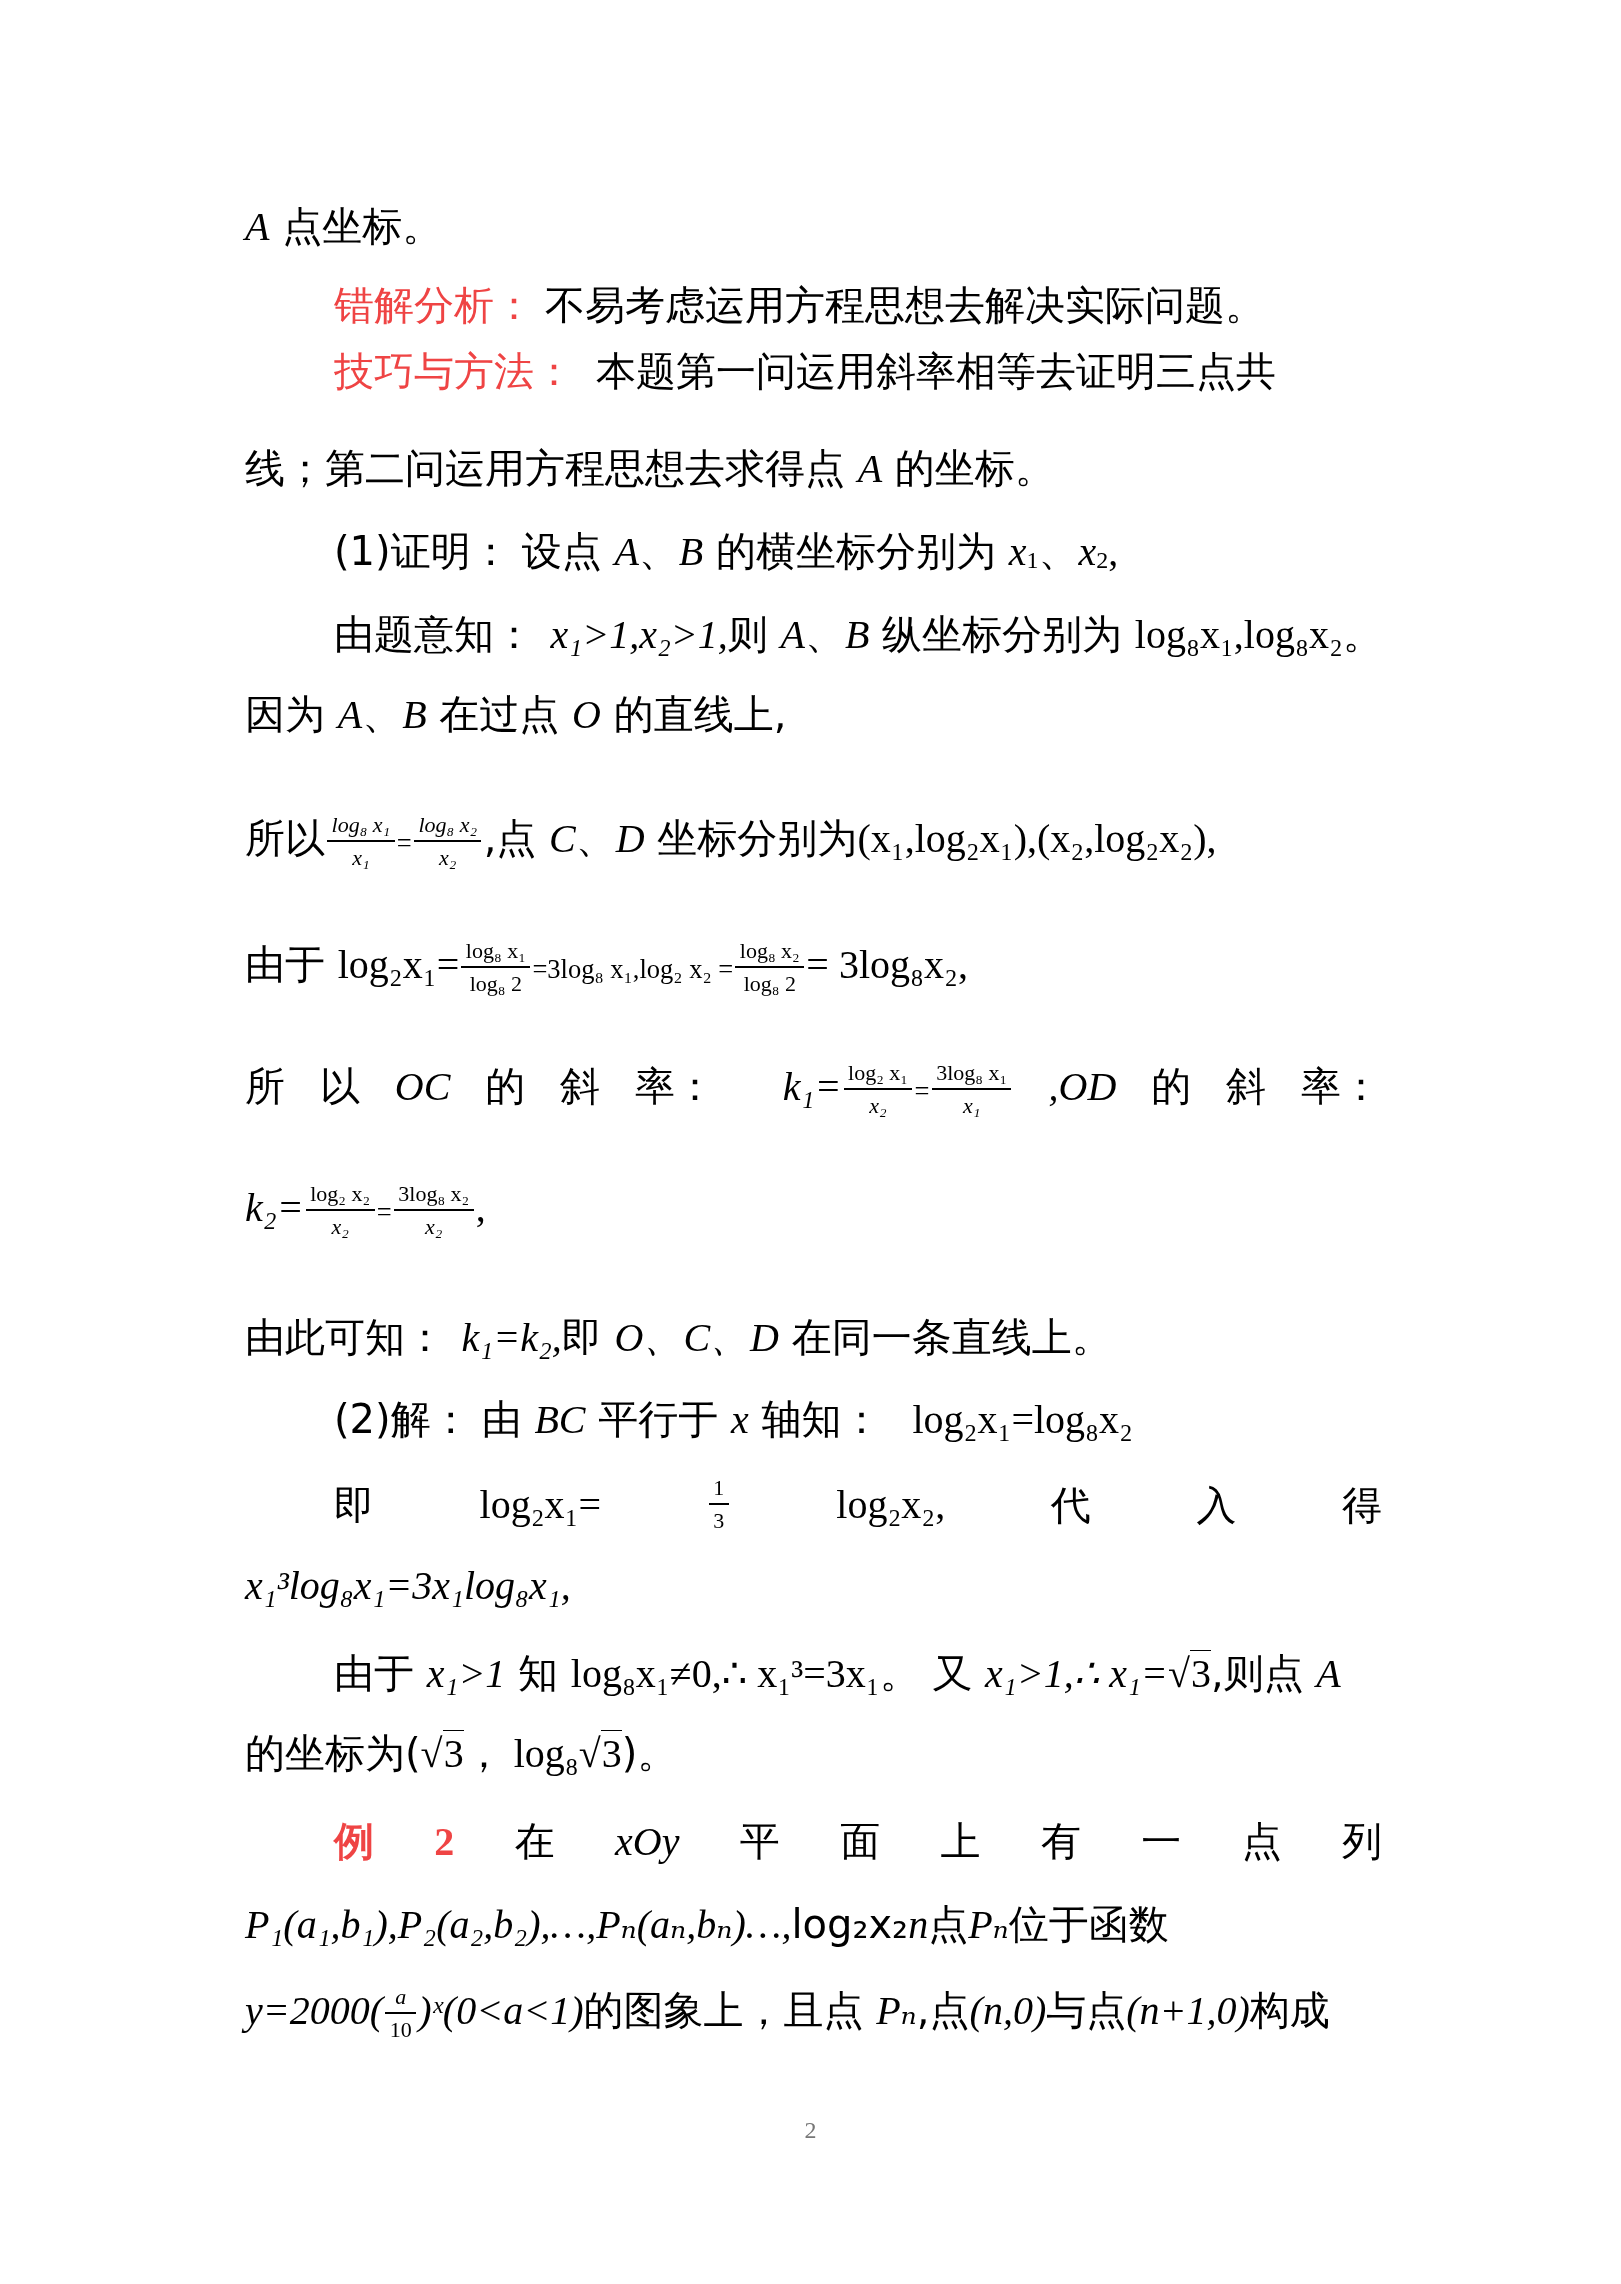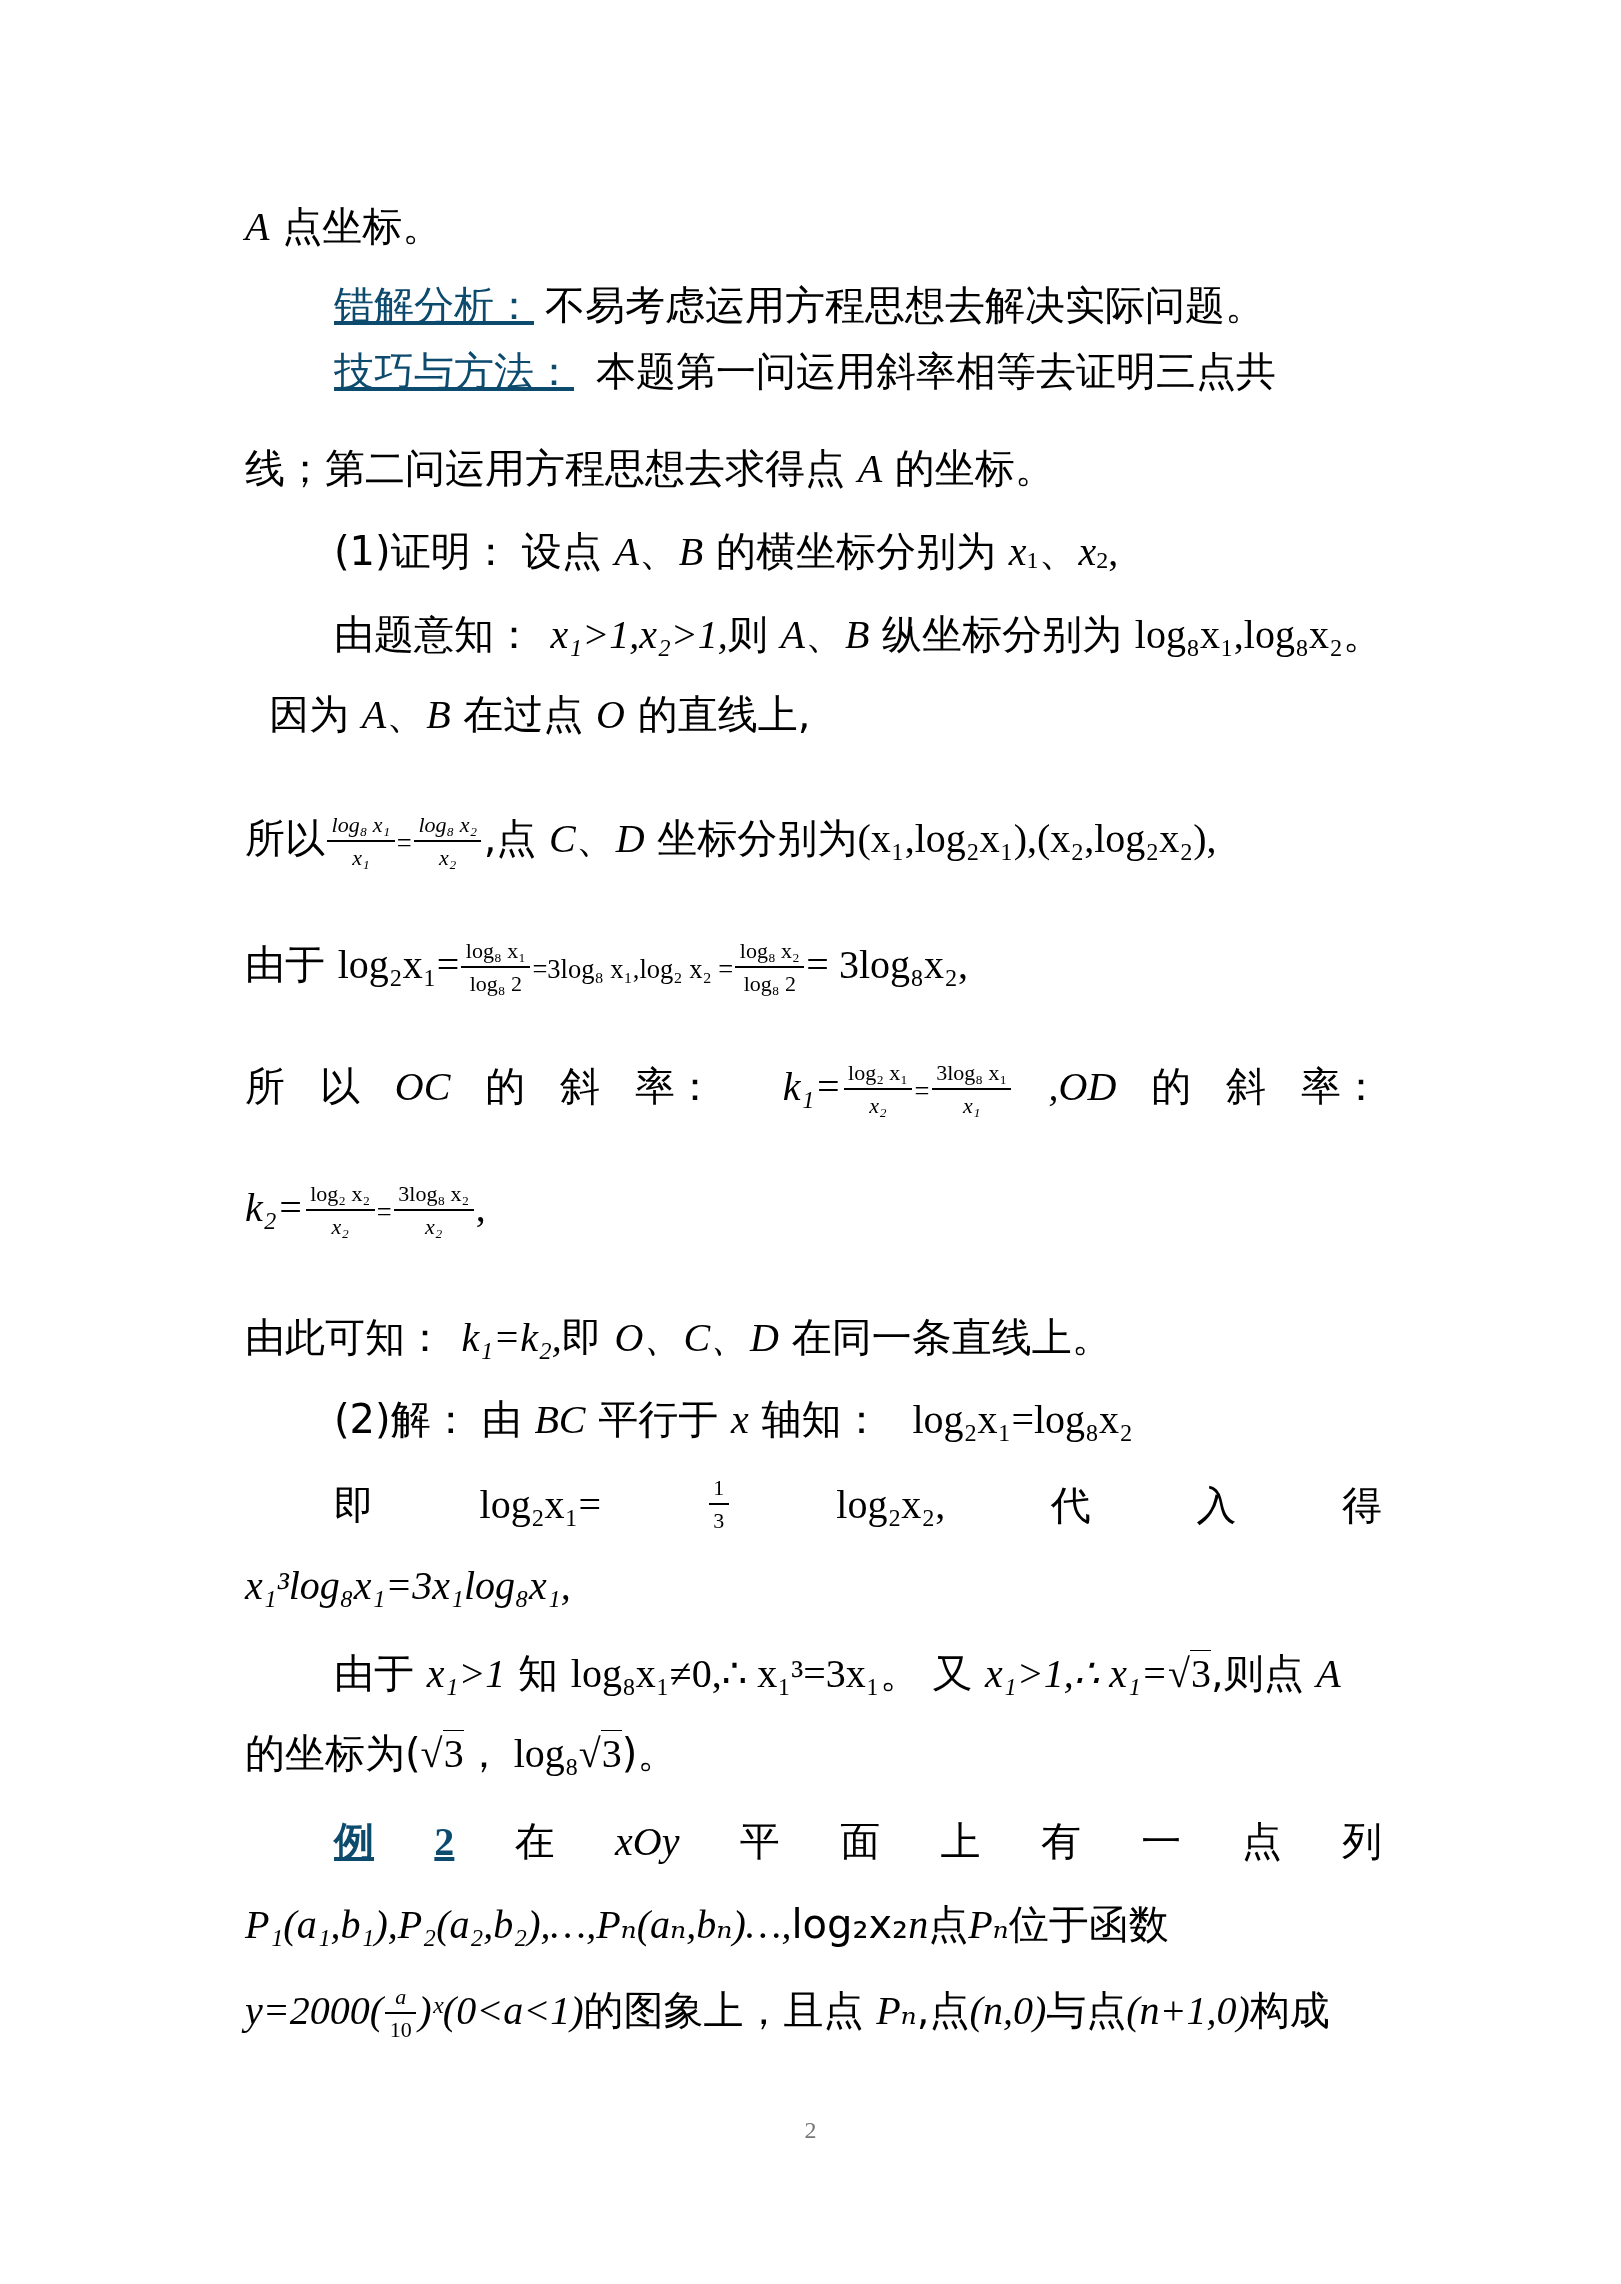--- a/index.html
+++ b/index.html
@@ -3,21 +3,21 @@
 <meta charset="utf-8">
 <style>
   html, body { margin: 0; padding: 0; background: #ffffff; }
   body { width: 1621px; height: 2284px; position: relative; overflow: hidden;
          font-family: "DejaVu Sans", "Liberation Sans", sans-serif; color: #000; }
   .line { position: absolute; left: 245px; width: 1136px; font-size: 40px; line-height: 55px; white-space: nowrap; }
   .ind { left: 334px; width: 1048px; }
   .m { font-family: "Liberation Serif", "DejaVu Serif", serif; }
   .i { font-family: "Liberation Serif", "DejaVu Serif", serif; font-style: italic; }
   .sub { font-family: "Liberation Serif", serif; font-size: 24px; vertical-align: -3.3px; }
-  .blue { color: #0c4a6e; text-decoration: underline; }
+  .blue { color: #ef4444; }
   .bold { font-weight: bold; }
   .frac { display: inline-block; vertical-align: middle; text-align: center; font-family: "Liberation Serif", serif; font-size: 22px; line-height: 31px; margin: 0 2.2px; }
   .frac .num { display: block; border-bottom: 2.2px solid #000; padding: 0 4.4px; }
   .frac .den { display: block; padding: 0 4.4px; }
   .eq { font-family: "Liberation Serif", serif; font-size: 26.5px; }
   .just { display: flex; justify-content: space-between; }
   .pageno { position: absolute; top: 2117px; left: 0; width: 1621px; text-align: center; font-family: "Liberation Serif", serif; font-size: 24px; color: #777; }
   .sqrt { font-family: "Liberation Serif", serif; }
   .sqrt .rad { border-top: 1.7px solid #000; padding-left: 1.1px; }
 </style>
@@ -41,21 +41,21 @@
 </div>
 
 <div class="line ind" style="top:524px;">
   <span>(1)证明：</span><span style="margin-left:11px">设点 </span><span class="i">A</span><span>、</span><span class="i">B</span><span> 的横坐标分别为 </span><span class="i">x</span><span class="sub">1</span><span>、</span><span class="i">x</span><span class="sub">2</span><span class="m">,</span>
 </div>
 
 <div class="line ind" style="top:607px;">
   <span>由题意知：</span><span class="i" style="margin-left:16.5px">x₁&gt;1,x₂&gt;1,</span><span>则 </span><span class="i">A</span><span>、</span><span class="i">B</span><span> 纵坐标分别为 </span><span class="m">log₈x₁,log₈x₂。</span>
 </div>
 
-<div class="line" style="top:687px;margin-left:24px;">
+<div class="line" style="top:687px;">
   <span>因为 </span><span class="i">A</span><span>、</span><span class="i">B</span><span> 在过点 </span><span class="i">O</span><span> 的直线上,</span>
 </div>
 
 <div class="line" style="top:800px; line-height:77px;">
   <span>所以</span><span class="frac"><span class="num i">log₈ x₁</span><span class="den i">x₁</span></span><span class="eq">=</span><span class="frac"><span class="num i">log₈ x₂</span><span class="den i">x₂</span></span><span>,点 </span><span class="i">C</span><span>、</span><span class="i">D</span><span> 坐标分别为</span><span class="m">(x₁,log₂x₁),(x₂,log₂x₂),</span>
 </div>
 
 <div class="line" style="top:926px; line-height:77px;">
   <span>由于 </span><span class="m">log₂x₁=</span><span class="frac"><span class="num">log₈ x₁</span><span class="den">log₈ 2</span></span><span class="eq">=3log₈ x₁,log₂ x₂ =</span><span class="frac"><span class="num">log₈ x₂</span><span class="den">log₈ 2</span></span><span class="m">= 3log₈x₂,</span>
 </div>

